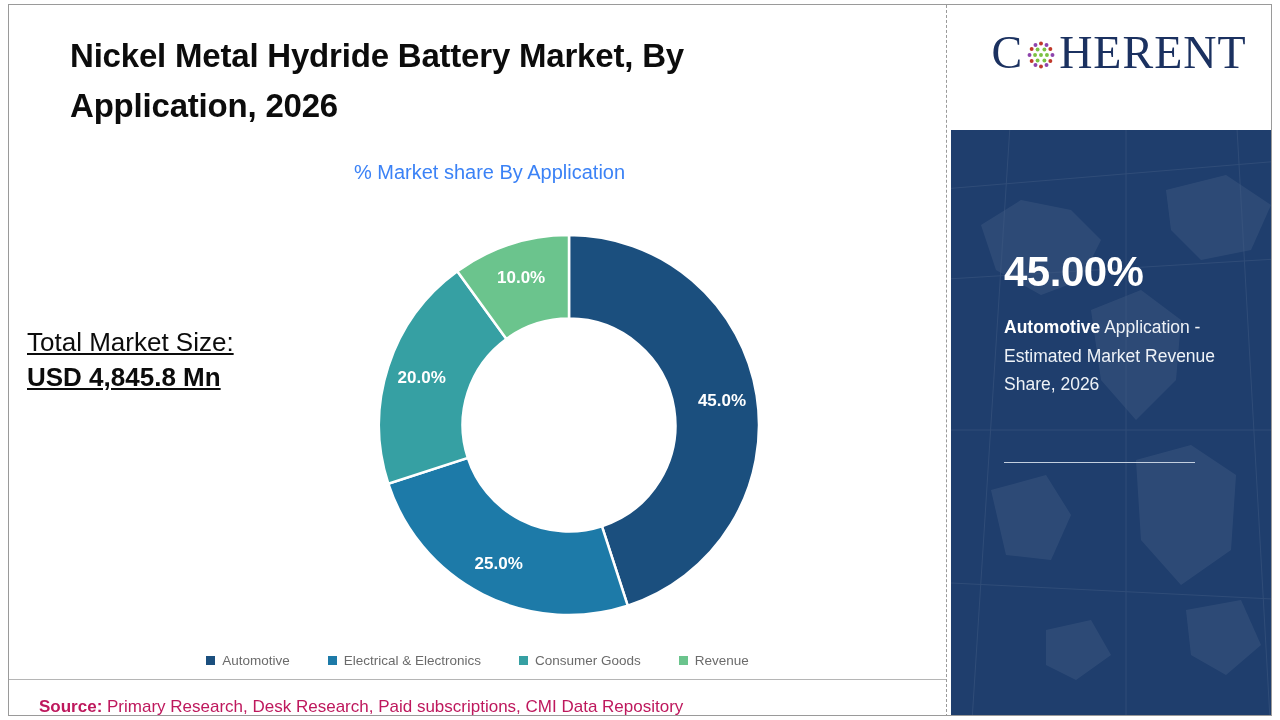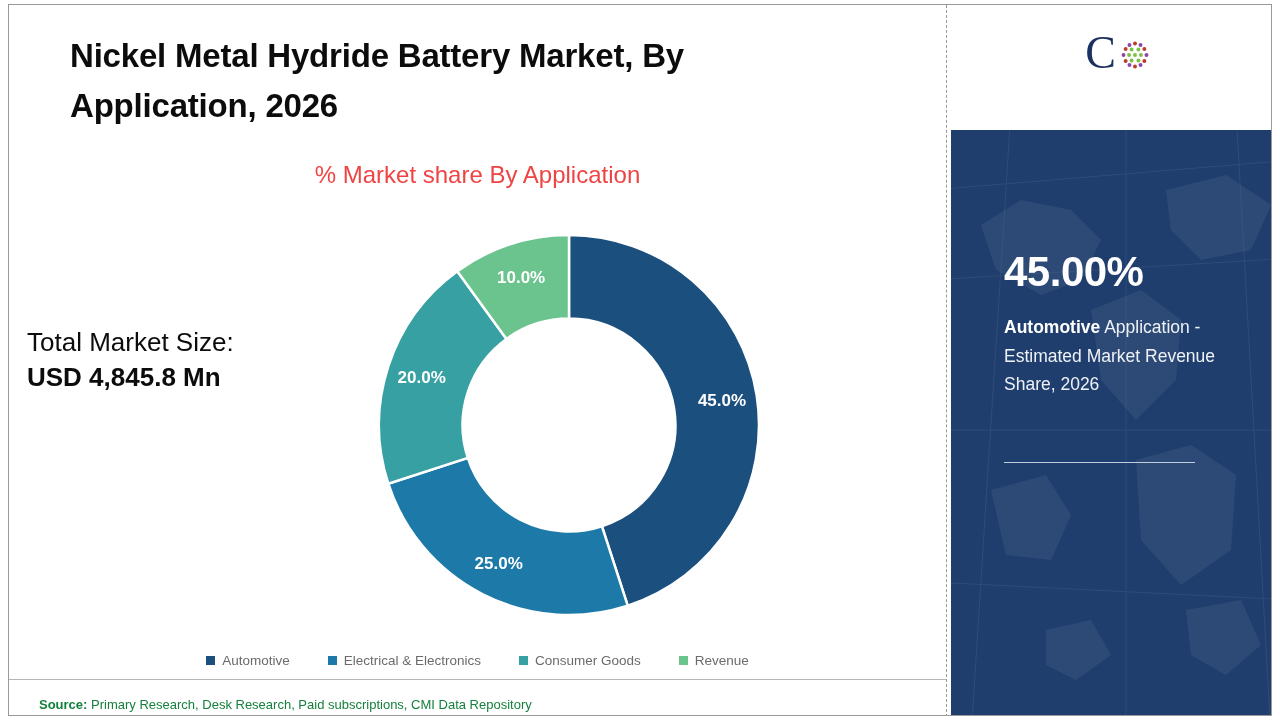--- a/index.html
+++ b/index.html
@@ -63,36 +63,37 @@
     font-size: 33px;
     font-weight: bold;
     line-height: 1.52;
     color: #0c0c0c;
     letter-spacing: -0.2px;
     margin-left: 29px;
   }
 
   .chart-subtitle {
     position: absolute;
-    left: 0px;
+    left: 12px;
     top: 156px;
     width: 937px;
     text-align: center;
-    font-size: 24px;
-    color: #ef4444;
+    font-size: 20px;
+    color: #3b82f6;
   }
 
   .market-size {
     position: absolute;
     left: 18px;
     top: 320px;
     width: 300px;
     font-size: 26px;
     line-height: 1.36;
     color: #0c0c0c;
+    text-decoration: underline;
   }
   .market-size .ms-value {
     font-weight: bold;
     display: block;
   }
 
   
   .donut-wrap {
     position: absolute;
     left: 368px;
@@ -130,22 +131,22 @@
     width: 9px;
     height: 9px;
     flex: 0 0 auto;
   }
 
   
   .source-line {
     position: absolute;
     left: 30px;
     top: 692px;
-    font-size: 13px;
-    color: #15803d;
+    font-size: 17px;
+    color: #be185d;
   }
   .source-line .src-label { font-weight: bold; }
 
   
   .side-panel {
     position: absolute;
     left: 942px;
     top: 125px;
     width: 322px;
     height: 587px;
@@ -323,20 +324,21 @@
           <circle cx="33.5" cy="20" r="2.3" fill="#8e44ad"></circle>
           <circle cx="9" cy="27" r="2.3" fill="#c0392b"></circle>
           <circle cx="16" cy="26.5" r="2.3" fill="#7cc242"></circle>
           <circle cx="24" cy="26.5" r="2.3" fill="#7cc242"></circle>
           <circle cx="31" cy="27" r="2.3" fill="#c0392b"></circle>
           <circle cx="13.5" cy="31.8" r="2.3" fill="#8e44ad"></circle>
           <circle cx="26.5" cy="31.8" r="2.3" fill="#8e44ad"></circle>
           <circle cx="20" cy="33.5" r="2.3" fill="#c0392b"></circle>
         </g>
       </svg>
+      <span class="logo-word-b">HERENT</span>
     </div>
   </div>
 
   <div class="side-panel">
     <svg class="map-watermark" viewBox="0 0 322 587" preserveAspectRatio="xMidYMid slice">
       <g stroke="#ffffff" stroke-width="1" fill="none" opacity="0.55">
         <line x1="-20" y1="60" x2="342" y2="30"></line>
         <line x1="-20" y1="150" x2="342" y2="128"></line>
         <line x1="-20" y1="300" x2="342" y2="300"></line>
         <line x1="-20" y1="452" x2="342" y2="470"></line>

